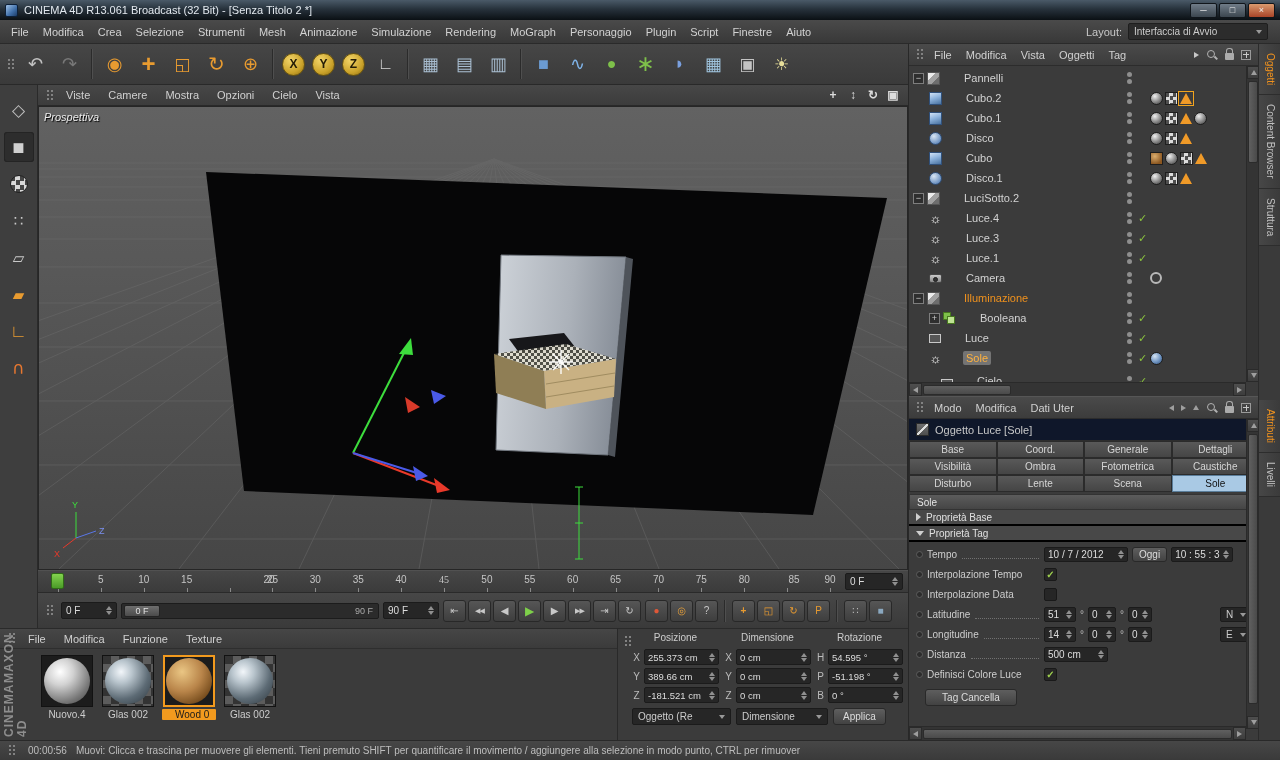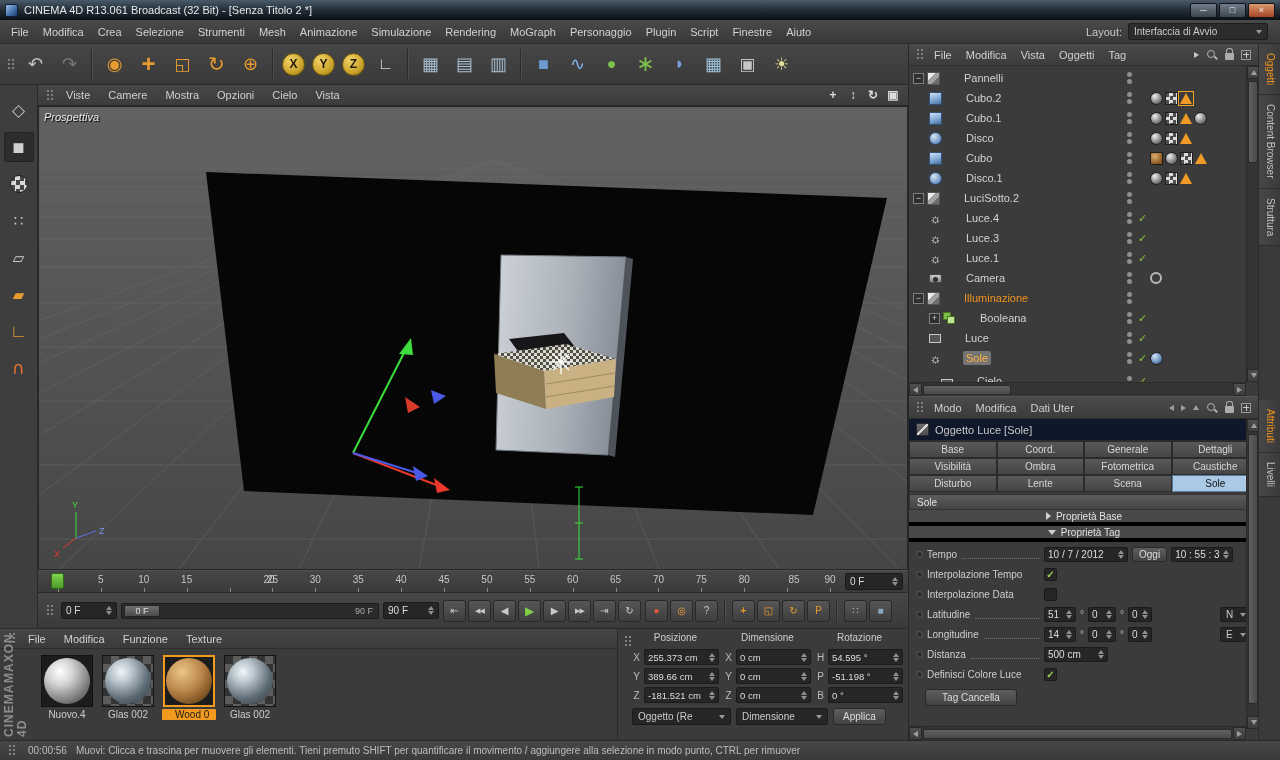--- a/index.html
+++ b/index.html
@@ -155,21 +155,21 @@
 .plus-icon::after{content:"";position:absolute;left:3.5px;top:1px;width:1px;height:6px;background:#c8c8c8;}
 
 
 #attr-manager{position:absolute;left:0;top:352px;width:350px;height:344px;border-top:1px solid #565656;background:#3b3b3b;}
 #am-title{height:22px;display:flex;align-items:center;gap:6px;padding:0 7px;background:#0f172a;border-bottom:1px solid #2d2d2d;}
 .am-title-icon{width:13px;height:13px;border:1px solid #2a2a2a;background:linear-gradient(135deg,transparent 42%,#ddd 42% 56%,transparent 56%),linear-gradient(#6e6e6e,#4e4e4e);}
 #am-tabs{display:grid;grid-template-columns:repeat(4,1fr);}
 .am-tab{height:17px;display:flex;align-items:center;justify-content:center;font-size:10px;background:linear-gradient(#595959,#454545);border:1px solid #2b2b2b;color:#d6d6d6;overflow:hidden;white-space:nowrap;}
 .am-tab-sel{background:#a9c9e4;color:#101010;border-color:#5a7d9a;}
 #am-section{height:16px;background:linear-gradient(#5c5c5c,#454545);border:1px solid #333;display:flex;align-items:center;padding:0 7px;font-size:10px;color:#e4e4e4;margin-top:2px;}
-.am-group{height:16px;background:#484848;border-bottom:4px solid #000000;display:flex;align-items:center;padding:0 7px;font-size:10px;color:#e0e0e0;gap:5px;justify-content:center;}
+.am-group{height:16px;background:#484848;border-bottom:2px solid #000000;display:flex;align-items:center;padding:0 7px;font-size:10px;color:#e0e0e0;gap:5px;}
 .gtri-r{width:0;height:0;border-top:4px solid transparent;border-bottom:4px solid transparent;border-left:5px solid #cfcfcf;}
 .gtri-d{width:0;height:0;border-left:4px solid transparent;border-right:4px solid transparent;border-top:5px solid #cfcfcf;}
 #am-rows{padding:4px 7px 0 7px;display:flex;flex-direction:column;gap:3px;}
 .am-row{display:flex;align-items:center;height:17px;gap:4px;}
 .am-label-col{flex:0 0 124px;display:flex;align-items:center;gap:4px;overflow:hidden;}
 .keydot{width:7px;height:7px;border-radius:50%;background:#2c2c2c;border:1px solid #5c5c5c;flex:0 0 auto;}
 .am-label{font-size:10px;color:#cdcdcd;white-space:nowrap;}
 .leader{flex:1;border-bottom:1px dotted #717171;height:1px;margin:7px 1px 0 1px;min-width:3px;}
 .am-field{height:15px;background:#262626;border:1px solid #1b1b1b;border-radius:2px;display:flex;align-items:center;padding:0 3px;font-size:10px;color:#ddd;white-space:nowrap;overflow:hidden;}
 .checkbox{width:13px;height:13px;background:#262626;border:1px solid #191919;border-radius:2px;display:flex;align-items:center;justify-content:center;color:#9ed04e;font-size:10px;font-weight:bold;}
@@ -463,21 +463,21 @@
         <span class="tick-label" style="left: 187px; margin-left: 44px;">20</span>
         <span class="tick-mark" style="left: 191.56px;"></span>
         <span class="tick-label" style="left: 234.45px;">25</span>
         <span class="tick-mark" style="left: 234.45px;"></span>
         <span class="tick-label" style="left: 277.34px;">30</span>
         <span class="tick-mark" style="left: 277.34px;"></span>
         <span class="tick-label" style="left: 320.23px;">35</span>
         <span class="tick-mark" style="left: 320.23px;"></span>
         <span class="tick-label" style="left: 363.12px;">40</span>
         <span class="tick-mark" style="left: 363.12px;"></span>
-        <span class="tick-label" style="left: 406.01px;">45</span>
+        <span class="tick-label" style="left: 406.01px; font-family: Liberation Serif, serif;">45</span>
         <span class="tick-mark" style="left: 406.01px;"></span>
         <span class="tick-label" style="left: 448.9px;">50</span>
         <span class="tick-mark" style="left: 448.9px;"></span>
         <span class="tick-label" style="left: 491.79px;">55</span>
         <span class="tick-mark" style="left: 491.79px;"></span>
         <span class="tick-label" style="left: 534.68px;">60</span>
         <span class="tick-mark" style="left: 534.68px;"></span>
         <span class="tick-label" style="left: 577.57px;">65</span>
         <span class="tick-mark" style="left: 577.57px;"></span>
         <span class="tick-label" style="left: 620.46px;">70</span>

